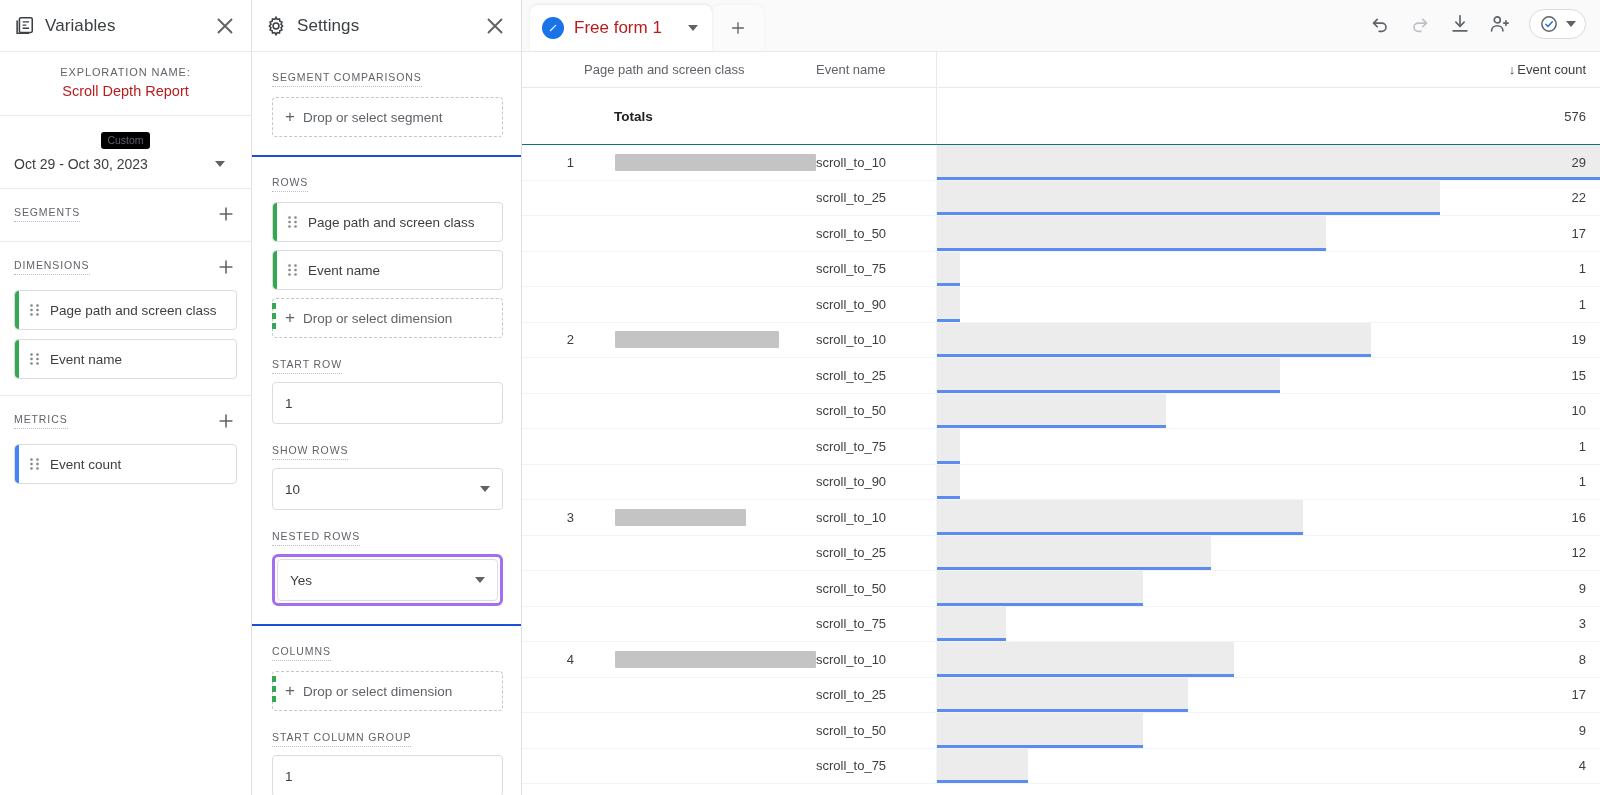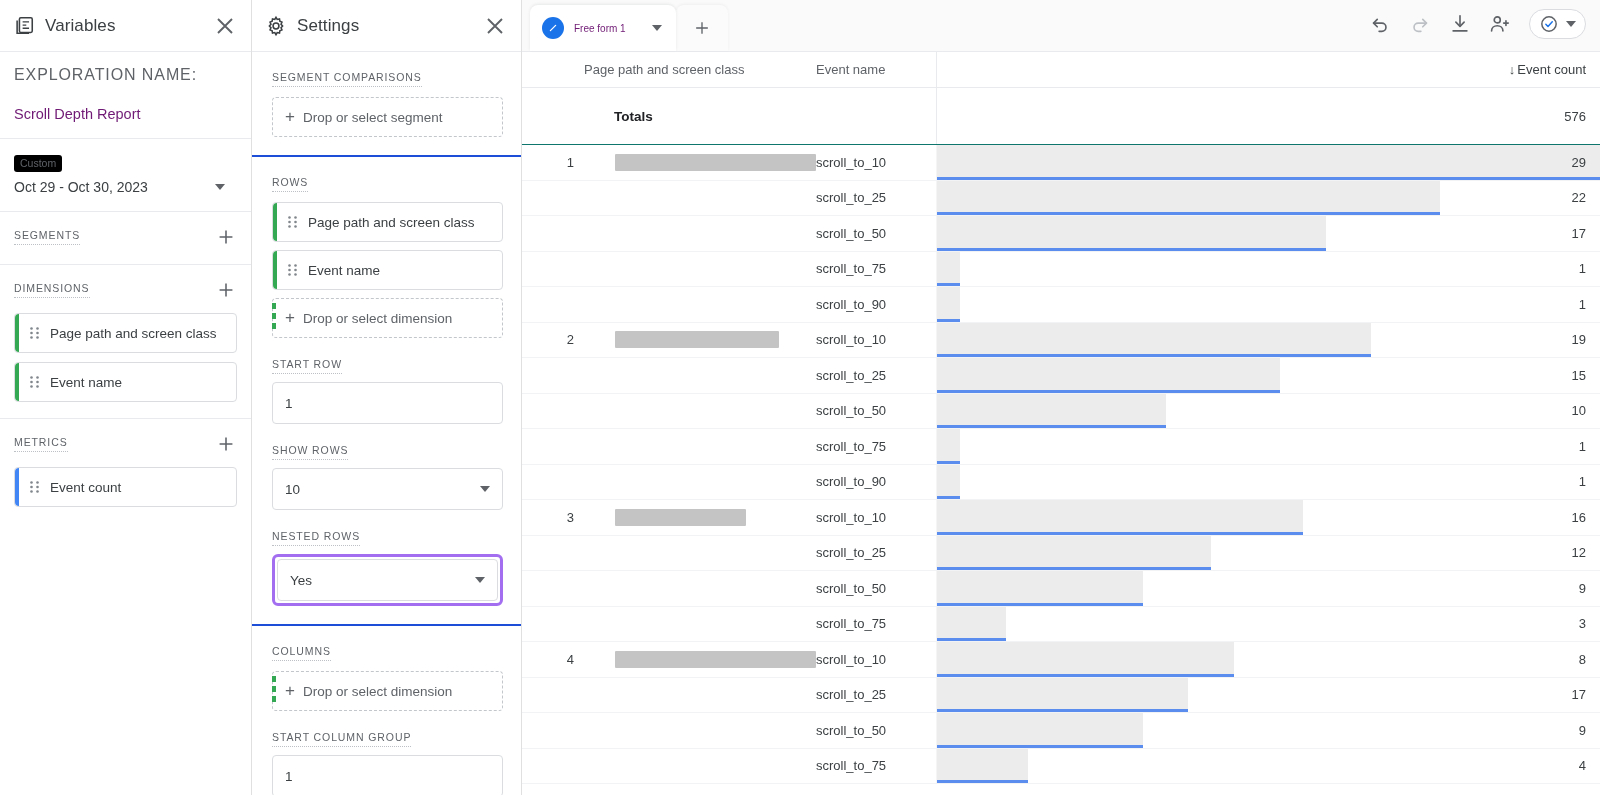--- a/index.html
+++ b/index.html
@@ -64,24 +64,24 @@
   .select {
     border: 1px solid #dadce0; border-radius: 4px; height: 42px;
     display: flex; align-items: center; padding: 0 12px;
     font-size: 13.5px; color: #3c4043; background: #fff; cursor: pointer;
   }
   .select .caret { margin-left: auto; }
   .caret { width: 0; height: 0; border-left: 5px solid transparent;
     border-right: 5px solid transparent; border-top: 6px solid #5f6368; }
 
   
-  .variables { width: 252px; border-right: 1px solid #e0e0e0; display: flex; flex-direction: column; flex: none; }
+  .variables { width: 252px; border-right: 1px solid #e0e0e0; display: flex; flex-direction: column; flex: none; text-align: center; }
   .vbox { padding: 14px 14px 16px 14px; border-bottom: 1px solid #e8eaed; }
-  .exp-label { font-size: 16px; letter-spacing: .9px; color: #5f6368; text-transform: uppercase; }
-  .exp-name { font-size: 14.5px; color: #701a75; margin-top: 22px; }
+  .exp-label { font-size: 11px; letter-spacing: .9px; color: #5f6368; text-transform: uppercase; }
+  .exp-name { font-size: 14.5px; color: #b91c1c; margin-top: 5px; }
   .date-pill {
     display: inline-block; background: #000000; color: #5f6368;
     font-size: 10.5px; padding: 2px 6px; border-radius: 3px; line-height: 13px;
   }
   .date-row { display: flex; align-items: center; margin-top: 7px; }
   .date-txt { font-size: 14px; color: #3c4043; }
   .date-row .caret { margin-left: auto; margin-right: 12px; }
 
   
   .settings { width: 270px; border-right: 1px solid #e0e0e0; display: flex; flex-direction: column; flex: none; overflow: hidden; }
@@ -100,21 +100,21 @@
     border-bottom: 1px solid #e8eaed; background: #fafafa; padding-left: 8px;
   }
   .tab {
     display: flex; align-items: center; gap: 10px;
     height: 46px; padding: 0 14px 0 12px; background: #fff;
     border-radius: 8px 8px 0 0; cursor: pointer;
     box-shadow: 0 -1px 3px rgba(60,64,67,.10); position: relative; z-index: 2;
   }
   .tab-ic { width: 22px; height: 22px; border-radius: 50%; background: #1a73e8;
     display: flex; align-items: center; justify-content: center; flex: none; }
-  .tab-name { font-size: 10px; color: #701a75; }
+  .tab-name { font-size: 17px; color: #b91c1c; }
   .tab .caret { margin-left: 16px; }
   .tab-add {
     width: 52px; height: 46px; background: #fbfbfb; border-radius: 8px 8px 0 0;
     display: flex; align-items: center; justify-content: center; cursor: pointer;
     font-size: 22px; color: #5f6368; font-weight: 300; box-shadow: 0 -1px 3px rgba(60,64,67,.06);
   }
   .toolbar { margin-left: auto; display: flex; align-items: center; gap: 18px; padding: 0 14px 12px 0; }
   .tb-ic { width: 22px; height: 22px; color: #5f6368; cursor: pointer; }
   .tb-ic.dim { color: #bdc1c6; }
   .share-pill { display: flex; align-items: center; gap: 7px; border: 1px solid #dadce0;

